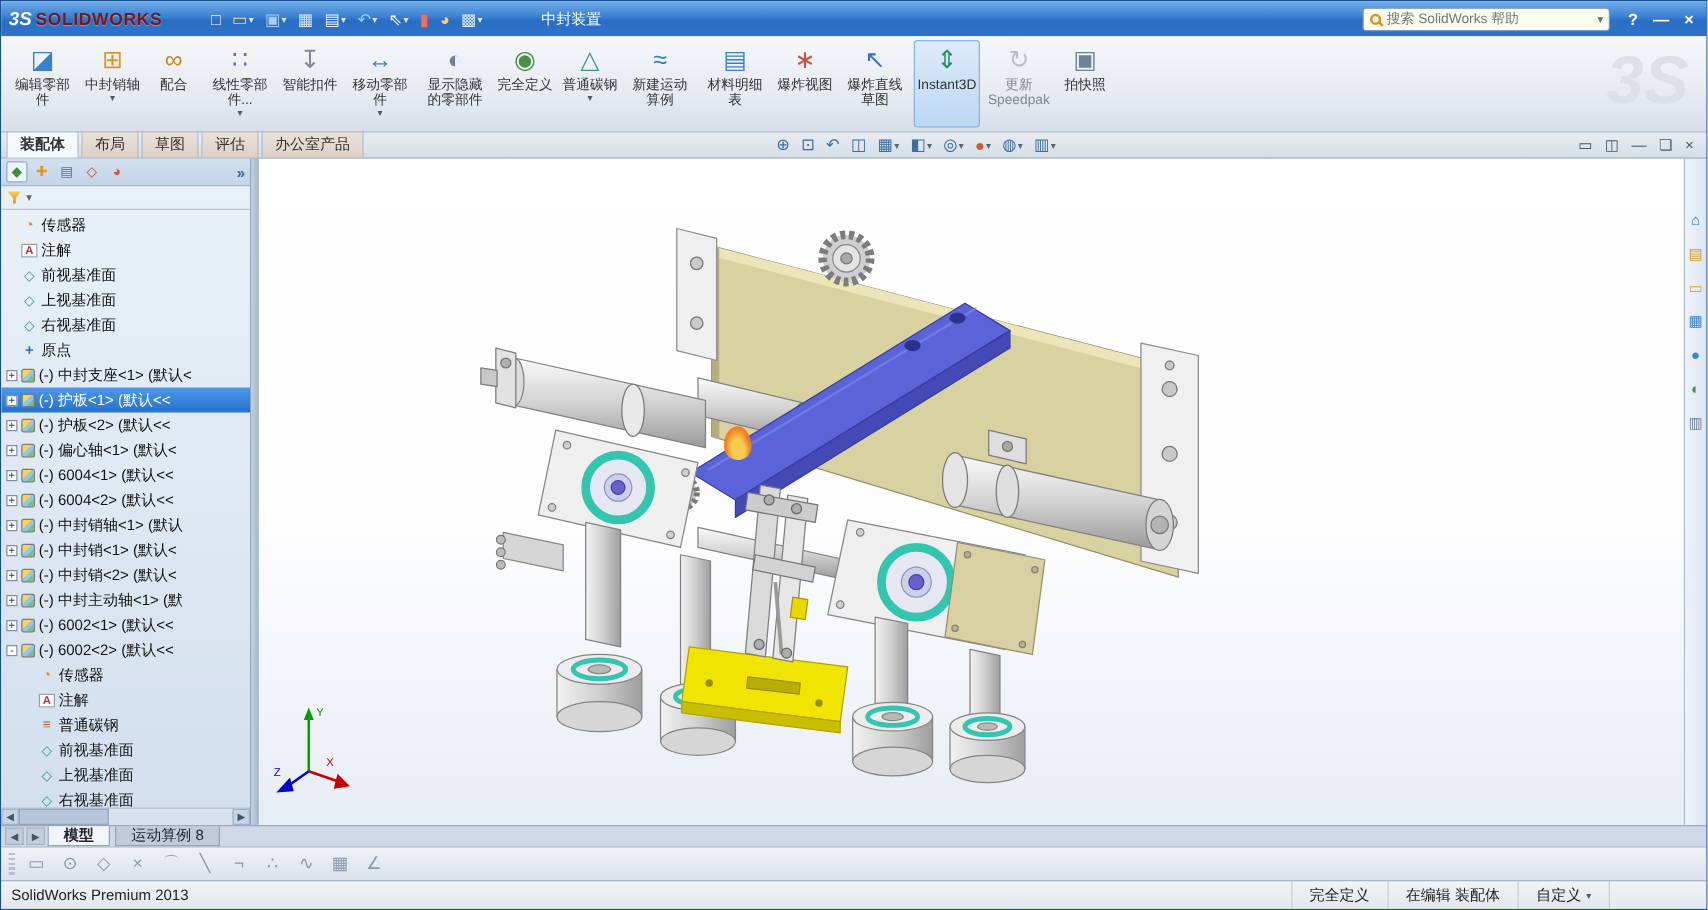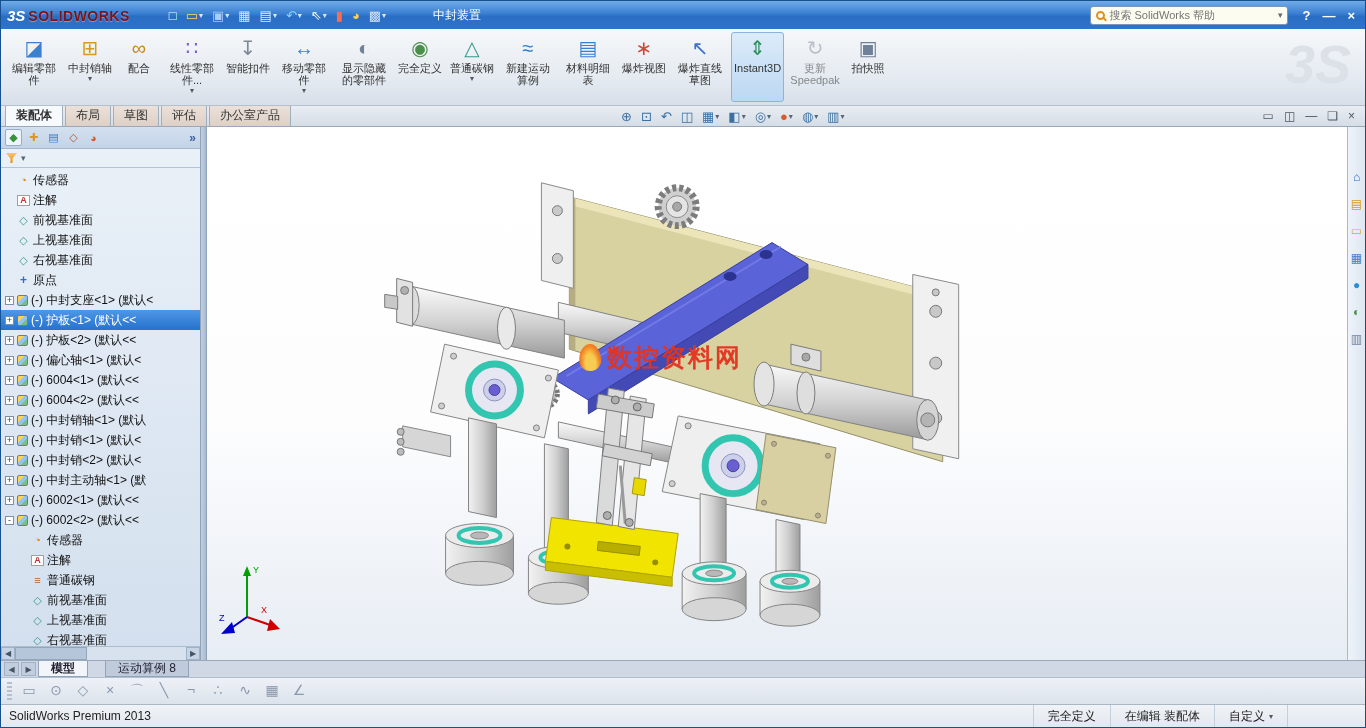--- a/index.html
+++ b/index.html
@@ -580,21 +580,20 @@
           <circle cx="409" cy="274" r="4" fill="#aeaeae" stroke="#666"></circle>
           <circle cx="431" cy="281" r="4" fill="#aeaeae" stroke="#666"></circle>
           <circle cx="401" cy="390" r="4" fill="#aeaeae" stroke="#666"></circle>
           <circle cx="423" cy="397" r="4" fill="#aeaeae" stroke="#666"></circle>
           <polygon points="428,352 440,354 438,370 426,368" fill="#e8d800" stroke="#a89c00"></polygon>
         </g>
       </svg>
 
       <div class="watermark">
         <span class="flame"></span>
-        <span class="wmtext">数控资料网</span>
       </div>
 
       <svg class="triad" viewBox="0 0 66 76">
         <line x1="30" y1="58" x2="30" y2="16" stroke="#00a000" stroke-width="2"></line>
         <polygon points="26,17 34,17 30,7" fill="#00a000"></polygon>
         <text x="36" y="14" font-size="9" fill="#00a000">Y</text>
         <line x1="30" y1="58" x2="56" y2="67" stroke="#cc0000" stroke-width="2"></line>
         <polygon points="53,60 63,70 50,72" fill="#cc0000"></polygon>
         <text x="44" y="54" font-size="9" fill="#cc0000">X</text>
         <line x1="30" y1="58" x2="13" y2="70" stroke="#0000cc" stroke-width="2"></line>
@@ -612,21 +611,21 @@
         <span class="tski"><span class="g" style="color: rgb(74, 143, 74);">◐</span></span>
         <span class="tski"><span class="g" style="color: rgb(112, 130, 154);">▥</span></span>
       </div>
   </div>
 
   <div class="modeltabs">
     <span style="display:flex;gap:2px">
         <span class="mnav">◀</span>
         <span class="mnav">▶</span>
       </span>
-    <span style="display:flex;gap:17px">
+    <span style="display:flex;gap:4px">
         <span class="mtab active">模型</span>
         <span class="mtab">运动算例 8</span>
       </span>
   </div>
 
   <div class="bottombar">
     <span class="grip"></span>
     <span style="display:flex;gap:7px">
         <span class="ski">▭</span>
         <span class="ski">⊙</span>

